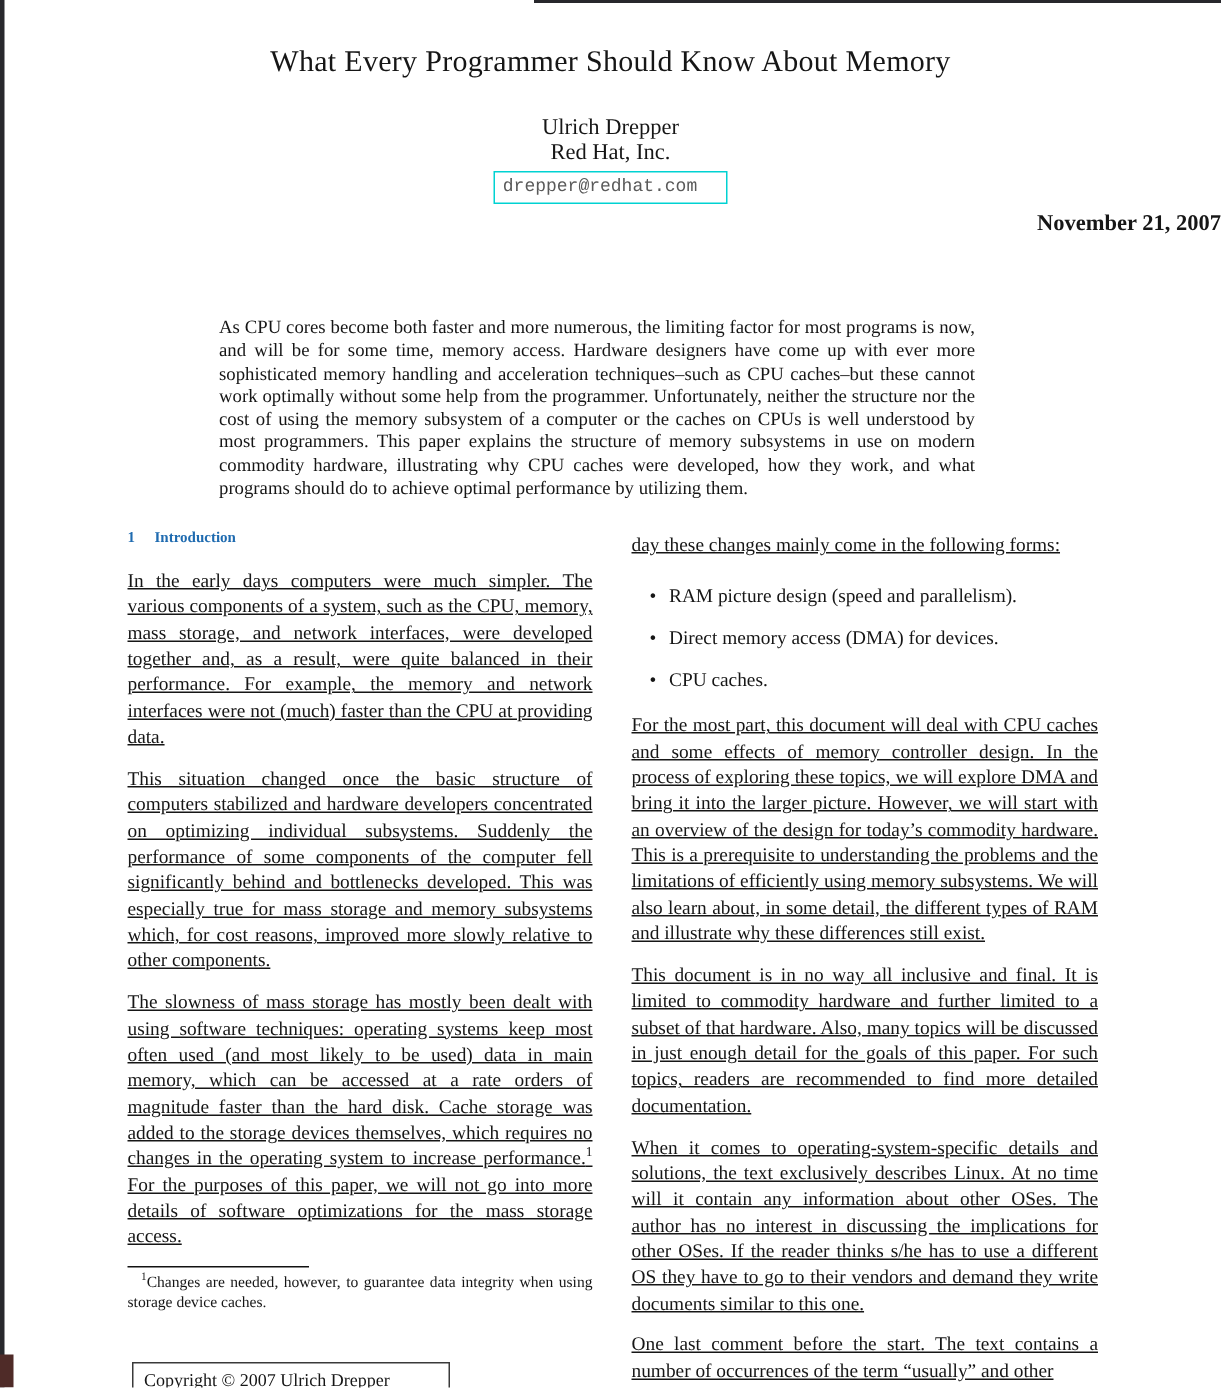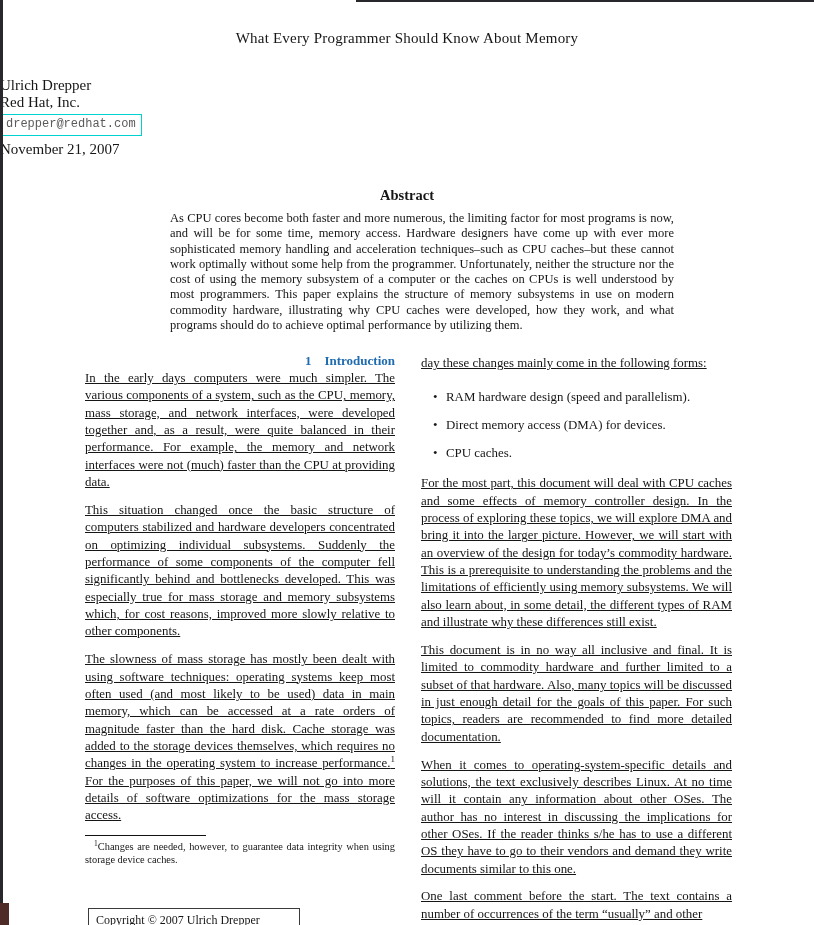--- a/index.html
+++ b/index.html
@@ -27,60 +27,59 @@
     background: var(--edge-line-color, #28282c); z-index: 5;
   }
   .corner-mark {
     position: absolute; left: 0; top: 903px; width: 9px; height: 22px;
     background: var(--corner-mark-color, #4f2b28); z-index: 6;
   }
 
   
   .title {
     position: absolute; top: 30px; left: 0; width: 100%;
-    text-align: center; font-size: 15px; letter-spacing: 0.2px;
+    text-align: center; font-size: 20px; letter-spacing: 0.2px;
   }
   .author-block {
     position: absolute; top: 77px; left: 0; width: 100%;
-    font-size: 15px; line-height: 17px;
+    text-align: center; font-size: 15px; line-height: 17px;
   }
   .email-box {
     display: inline-block;
     margin-top: 3px;
     border: 1px solid var(--email-border-color, #00d2d2);
-    padding: 1px 5px 2px 5px;
+    padding: 1px 19px 2px 5px;
     font-family: "Liberation Mono", monospace;
     font-size: 12px;
     color: var(--email-text-color, #5a5a5a);
     text-decoration: none;
   }
   .date {
     position: absolute; top: 141px; left: 0; width: 100%;
-    text-align: left; font-size: 15px;
+    text-align: right; font-size: 15px; font-weight: bold;
   }
 
   
   .abstract-heading {
     position: absolute; top: 187px; left: 0; width: 100%;
     text-align: center; font-size: 14.5px; font-weight: bold;
   }
   .abstract-body {
     position: absolute; top: 211px; left: 146px; width: 504px;
-    font-size: 12.5px; line-height: 15.3px; text-align: justify; margin-left: 24px;
+    font-size: 12.5px; line-height: 15.3px; text-align: justify;
   }
 
   
   .col-left  { position: absolute; top: 353px; left: 85px;  width: 310px; }
   .col-right { position: absolute; top: 355px; left: 421px; width: 311px; }
 
   .section-heading {
     color: var(--section-heading-color, #1f6bb0);
-    font-weight: bold; font-size: 13px;
-    margin: 0 0 1px 0;
-    text-align: right;
+    font-weight: bold; font-size: 10px;
+    margin: 0 0 15px 0;
   }
   .section-heading .sec-num { margin-right: 13px; }
 
   .body-par {
     font-size: 12.9px; line-height: 17.35px;
     text-align: justify; margin: 0 0 10.5px 0; text-decoration: underline;
   }
   .fn-ref {
     font-size: 9px; vertical-align: super; line-height: 0;
   }
@@ -127,21 +126,20 @@
   <div class="author-block">
     <div>Ulrich Drepper</div>
     <div>Red Hat, Inc.</div>
     <div>
       <a class="email-box" href="#">drepper@redhat.com</a>
     </div>
   </div>
 
   <div class="date">November 21, 2007</div>
 
-  <div class="abstract-heading">Abstract</div>
   <div class="abstract-body">As CPU cores become both faster and more numerous, the limiting factor for most programs is now, and will be for some time, memory access. Hardware designers have come up with ever more sophisticated memory handling and acceleration techniques–such as CPU caches–but these cannot work optimally without some help from the programmer. Unfortunately, neither the structure nor the cost of using the memory subsystem of a computer or the caches on CPUs is well understood by most programmers. This paper explains the structure of memory subsystems in use on modern commodity hardware, illustrating why CPU caches were developed, how they work, and what programs should do to achieve optimal performance by utilizing them.</div>
 
   <div class="col-left">
     <div class="section-heading">
       <span class="sec-num">1</span><span>Introduction</span>
     </div>
 
     <p class="body-par">In the early days computers were much simpler. The various components of a system, such as the CPU, memory, mass storage, and network interfaces, were developed together and, as a result, were quite balanced in their performance. For example, the memory and network interfaces were not (much) faster than the CPU at providing data.</p>
     <p class="body-par">This situation changed once the basic structure of computers stabilized and hardware developers concentrated on optimizing individual subsystems. Suddenly the performance of some components of the computer fell significantly behind and bottlenecks developed. This was especially true for mass storage and memory subsystems which, for cost reasons, improved more slowly relative to other components.</p>
     <p class="body-par"><span>The slowness of mass storage has mostly been dealt with using software techniques: operating systems keep most often used (and most likely to be used) data in main memory, which can be accessed at a rate orders of magnitude faster than the hard disk. Cache storage was added to the storage devices themselves, which requires no changes in the operating system to increase performance.</span><sup class="fn-ref">1</sup><span> For the purposes of this paper, we will not go into more details of software optimizations for the mass storage access.</span></p>
@@ -149,21 +147,21 @@
     <div class="footnote">
       <div class="fn-rule"></div>
       <div class="fn-text"><sup class="fn-marker">1</sup><span>Changes are needed, however, to guarantee data integrity when using storage device caches.</span></div>
     </div>
   </div>
 
   <div class="col-right">
     <p class="body-par">day these changes mainly come in the following forms:</p>
 
     <ul class="bullets">
-      <li>RAM hardware design (speed and parallelism).</li>
+      <li>RAM picture design (speed and parallelism).</li>
       <li>Direct memory access (DMA) for devices.</li>
       <li>CPU caches.</li>
     </ul>
 
     <p class="body-par">For the most part, this document will deal with CPU caches and some effects of memory controller design. In the process of exploring these topics, we will explore DMA and bring it into the larger picture. However, we will start with an overview of the design for today’s commodity hardware. This is a prerequisite to understanding the problems and the limitations of efficiently using memory subsystems. We will also learn about, in some detail, the different types of RAM and illustrate why these differences still exist.</p>
     <p class="body-par">This document is in no way all inclusive and final. It is limited to commodity hardware and further limited to a subset of that hardware. Also, many topics will be discussed in just enough detail for the goals of this paper. For such topics, readers are recommended to find more detailed documentation.</p>
     <p class="body-par">When it comes to operating-system-specific details and solutions, the text exclusively describes Linux. At no time will it contain any information about other OSes. The author has no interest in discussing the implications for other OSes. If the reader thinks s/he has to use a different OS they have to go to their vendors and demand they write documents similar to this one.</p>
     <p class="body-par">One last comment before the start. The text contains a number of occurrences of the term “usually” and other</p>
   </div>
 

